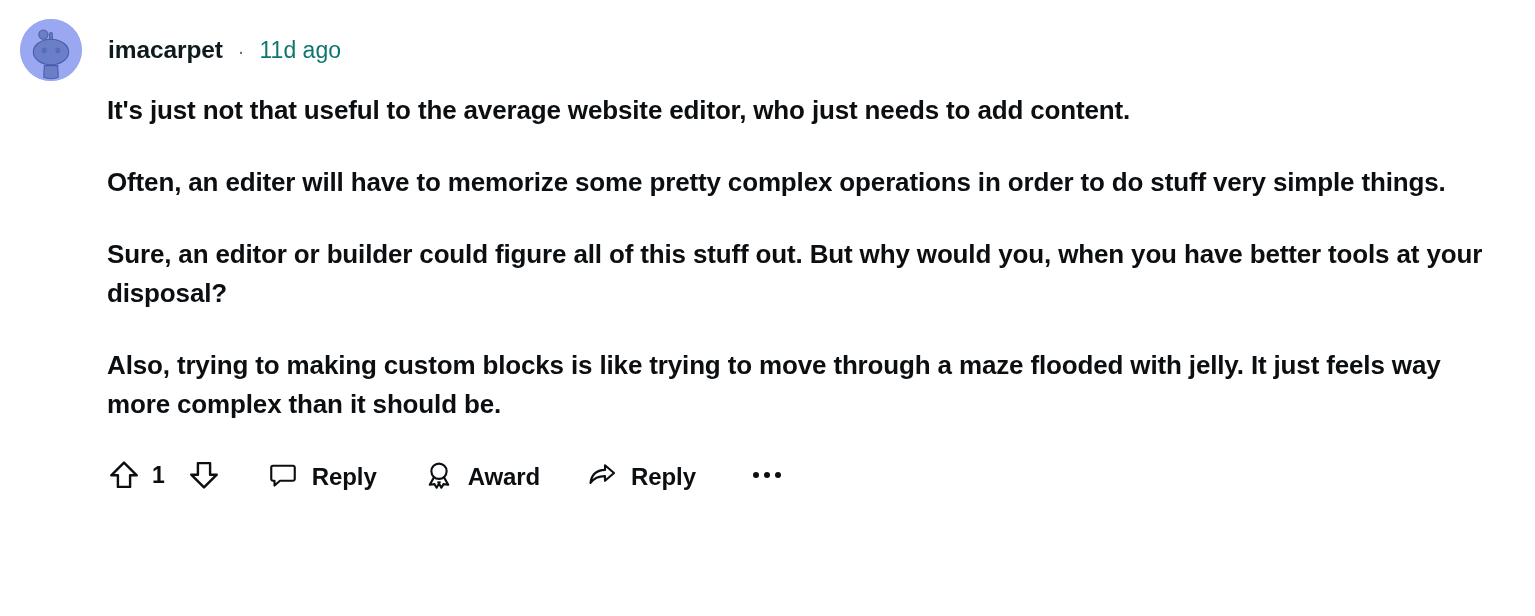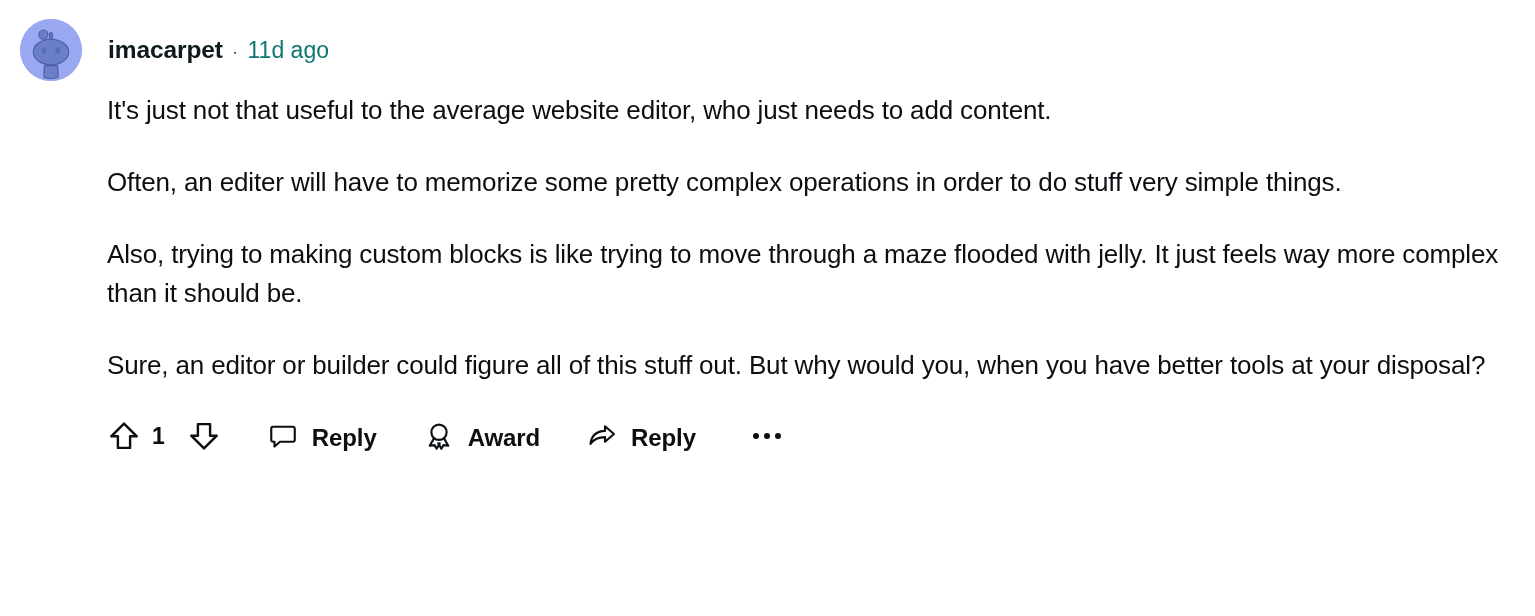--- a/index.html
+++ b/index.html
@@ -41,20 +41,21 @@
     overflow: hidden;
     display: block;
   }
   .avatar svg { display: block; width: 62px; height: 62px; }
 
   .header-meta {
     display: flex;
     align-items: baseline;
     margin-left: 26px;
     white-space: nowrap;
+    gap: 6px;
   }
   .username {
     font-size: 24.5px;
     font-weight: 700;
     color: #0f1a1c;
     letter-spacing: -0.1px;
   }
   .meta-dot {
     color: #5c6c74;
     font-size: 20px;
@@ -71,21 +72,21 @@
   .comment-body {
     padding-left: 91px;
     padding-right: 20px;
     margin-top: 9px;
   }
   .comment-body p {
     margin: 0 0 33px 0;
     font-size: 26px;
     line-height: 39px;
     color: #0b0f12;
-    font-weight: 400;
+    font-weight: 700;
     letter-spacing: -0.15px;
   }
   .comment-body p:last-child { margin-bottom: 0; }
 
   
   .action-bar {
     display: flex;
     align-items: center;
     padding-left: 91px;
     margin-top: 28px;
@@ -196,22 +197,22 @@
       <span class="username">imacarpet</span>
       <span class="meta-dot">·</span>
       <span class="timestamp">11d ago</span>
     </div>
 
   </div>
 
   <div class="comment-body">
     <p>It's just not that useful to the average website editor, who just needs to add content.</p>
     <p>Often, an editer will have to memorize some pretty complex operations in order to do stuff very simple things.</p>
+    <p>Sure, an editor or builder could figure all of this stuff out. But why would you, when you have better tools at your disposal?</p>
     <p>Also, trying to making custom blocks is like trying to move through a maze flooded with jelly. It just feels way more complex than it should be.</p>
-    <p>Sure, an editor or builder could figure all of this stuff out. But why would you, when you have better tools at your disposal?</p>
   </div>
 
   <div class="action-bar">
 
     <div class="vote-group">
 
       <button class="icon-btn">
         <svg class="vote-arrow" viewBox="0 0 24 24" fill="none" stroke="#0b0f12" stroke-width="1.7" stroke-linejoin="round" stroke-linecap="round">
           <path d="M12 3.2 L21 12.2 L16.3 12.2 L16.3 20.4 L7.7 20.4 L7.7 12.2 L3 12.2 Z"></path>
         </svg>

